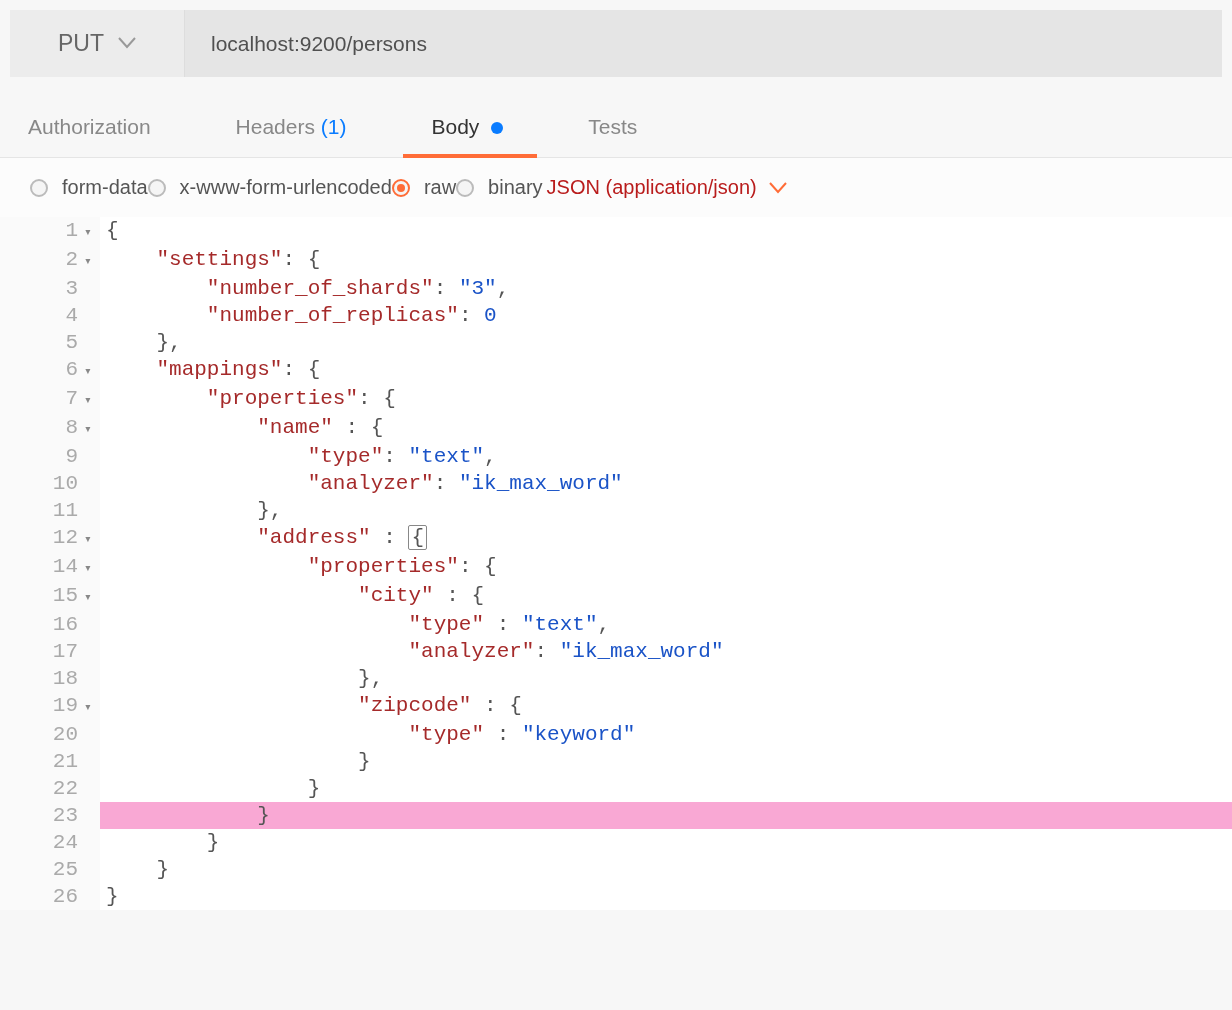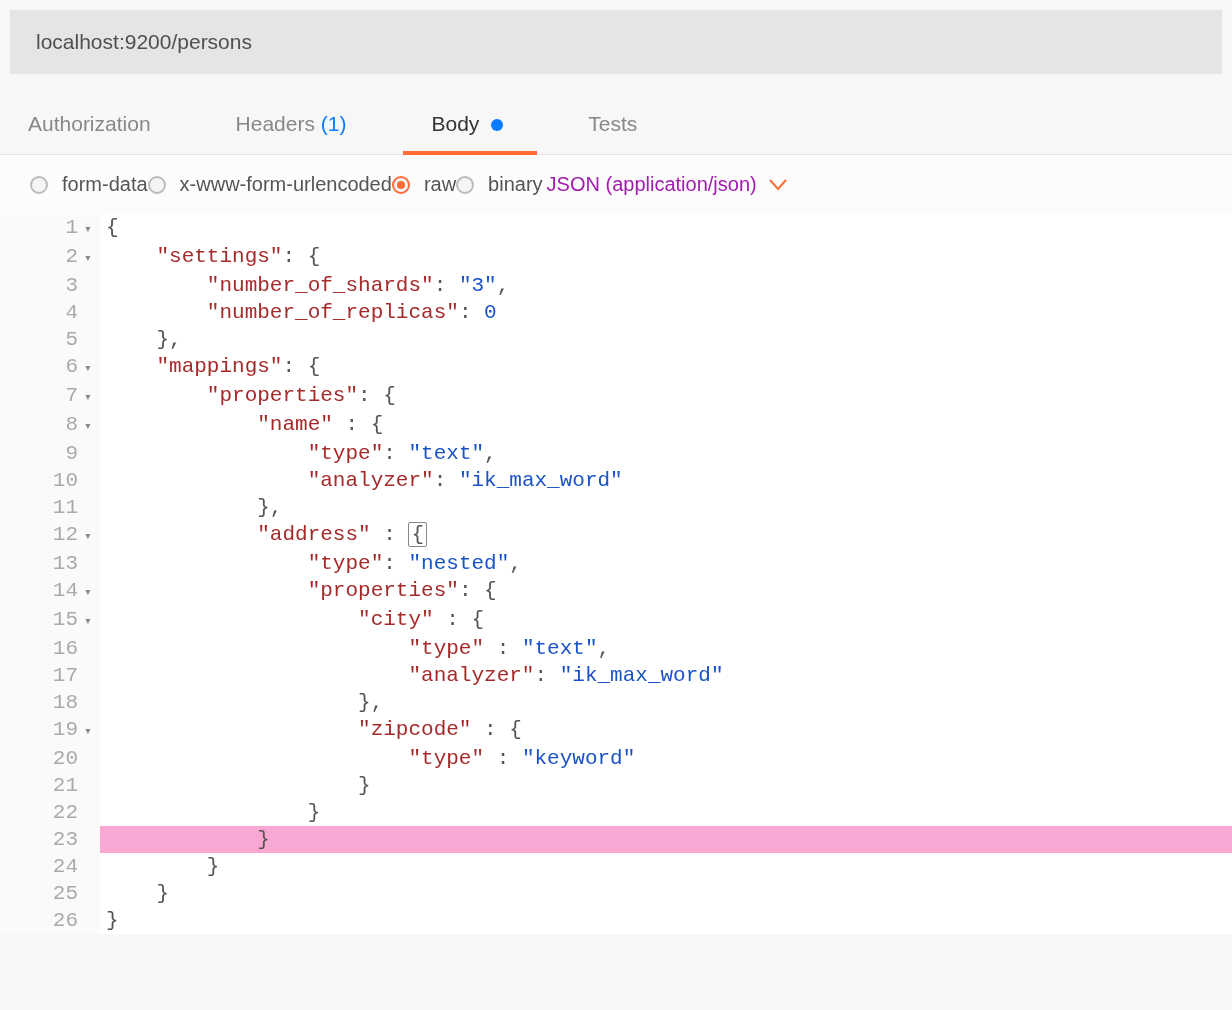--- a/index.html
+++ b/index.html
@@ -102,21 +102,21 @@
     }
     .radio.checked::after {
       content: "";
       position: absolute;
       left: 3px; top: 3px;
       width: 8px; height: 8px;
       background: #ff6c37;
       border-radius: 50%;
     }
     .content-type {
-      color: #a21caf;
+      color: #b91c1c;
       font-size: 20px;
       display: flex;
       align-items: flex-start;
       gap: 12px;
       margin-left: 4px;
       cursor: pointer;
     }
     .editor {
       background: #fff;
       font-family: Consolas, "Courier New", monospace;
@@ -147,20 +147,28 @@
     .code { padding-left: 6px; }
     .k  { color: #a52a2a; }
     .s  { color: #1a53c7; }
     .n  { color: #1a53c7; }
     .p  { color: #555; }
   </style>
 </head>
 <body>
 
 <div class="request-bar">
+  <div class="method-select">
+    <span>PUT</span>
+    <span class="chevron">
+      <svg width="18" height="12" viewBox="0 0 18 12">
+          <path d="M1 1 L9 10 L17 1" fill="none" stroke="#999" stroke-width="2"></path>
+        </svg>
+    </span>
+  </div>
   <input class="url-input" value="localhost:9200/persons" style="">
 </div>
 
 <div class="tabs-row">
   <div class="tab">
     <span>Authorization</span>
   </div>
   <div class="tab">
     <span>Headers</span>
     <span class="count">(1)</span>
@@ -208,21 +216,20 @@
     <div class="line"><div class="gutter">3</div><div class="fold"></div><div class="code">        <span class="k">"number_of_shards"</span><span class="p">: </span><span class="s">"3"</span><span class="p">,</span></div></div>
     <div class="line"><div class="gutter">4</div><div class="fold"></div><div class="code">        <span class="k">"number_of_replicas"</span><span class="p">: </span><span class="n">0</span></div></div>
     <div class="line"><div class="gutter">5</div><div class="fold"></div><div class="code">    <span class="p">},</span></div></div>
     <div class="line"><div class="gutter">6</div><div class="fold">▾</div><div class="code">    <span class="k">"mappings"</span><span class="p">: {</span></div></div>
     <div class="line"><div class="gutter">7</div><div class="fold">▾</div><div class="code">        <span class="k">"properties"</span><span class="p">: {</span></div></div>
     <div class="line"><div class="gutter">8</div><div class="fold">▾</div><div class="code">            <span class="k">"name"</span> <span class="p">: {</span></div></div>
     <div class="line"><div class="gutter">9</div><div class="fold"></div><div class="code">                <span class="k">"type"</span><span class="p">: </span><span class="s">"text"</span><span class="p">,</span></div></div>
     <div class="line"><div class="gutter">10</div><div class="fold"></div><div class="code">                <span class="k">"analyzer"</span><span class="p">: </span><span class="s">"ik_max_word"</span></div></div>
     <div class="line"><div class="gutter">11</div><div class="fold"></div><div class="code">            <span class="p">},</span></div></div>
     <div class="line"><div class="gutter">12</div><div class="fold">▾</div><div class="code">            <span class="k">"address"</span> <span class="p">: </span><span class="p" style="border:1px solid #888;padding:0 2px;border-radius:2px;">{</span></div></div>
-    <div class="line"><div class="gutter">13</div><div class="fold"></div><div class="code">                <span class="k">"type"</span><span class="p">: </span><span class="s">"nested"</span><span class="p">,</span></div></div>
     <div class="line"><div class="gutter">14</div><div class="fold">▾</div><div class="code">                <span class="k">"properties"</span><span class="p">: {</span></div></div>
     <div class="line"><div class="gutter">15</div><div class="fold">▾</div><div class="code">                    <span class="k">"city"</span> <span class="p">: {</span></div></div>
     <div class="line"><div class="gutter">16</div><div class="fold"></div><div class="code">                        <span class="k">"type"</span> <span class="p">: </span><span class="s">"text"</span><span class="p">,</span></div></div>
     <div class="line"><div class="gutter">17</div><div class="fold"></div><div class="code">                        <span class="k">"analyzer"</span><span class="p">: </span><span class="s">"ik_max_word"</span></div></div>
     <div class="line"><div class="gutter">18</div><div class="fold"></div><div class="code">                    <span class="p">},</span></div></div>
     <div class="line"><div class="gutter">19</div><div class="fold">▾</div><div class="code">                    <span class="k">"zipcode"</span> <span class="p">: {</span></div></div>
     <div class="line"><div class="gutter">20</div><div class="fold"></div><div class="code">                        <span class="k">"type"</span> <span class="p">: </span><span class="s">"keyword"</span></div></div>
     <div class="line"><div class="gutter">21</div><div class="fold"></div><div class="code">                    <span class="p">}</span></div></div>
     <div class="line"><div class="gutter">22</div><div class="fold"></div><div class="code">                <span class="p">}</span></div></div>
     <div class="line hl"><div class="gutter">23</div><div class="fold"></div><div class="code">            <span class="p">}</span></div></div>

